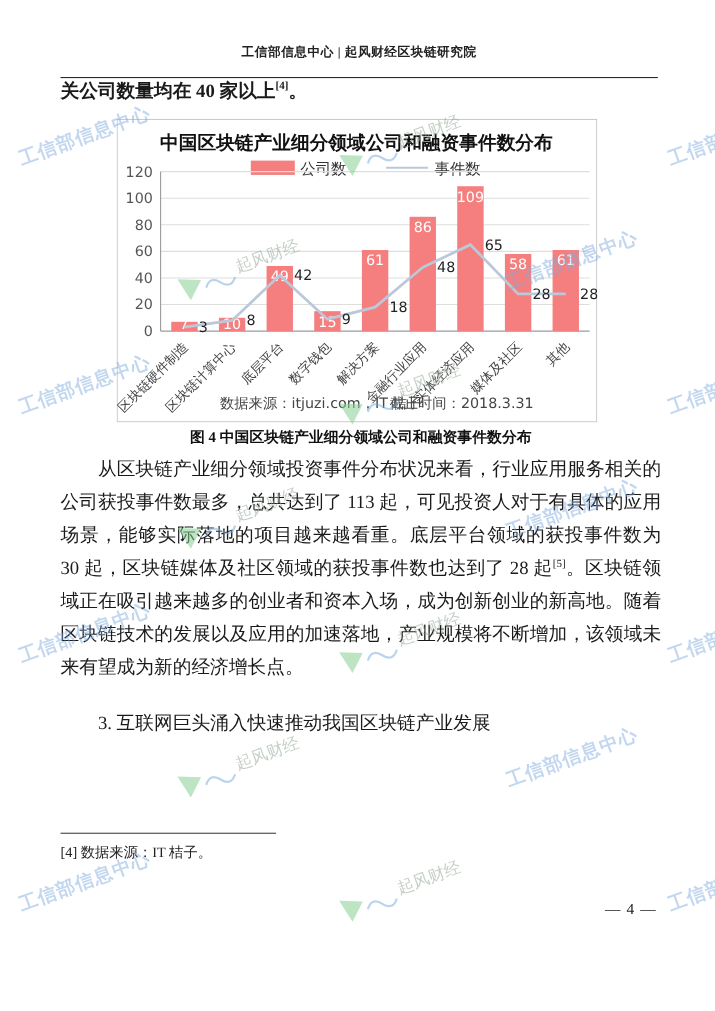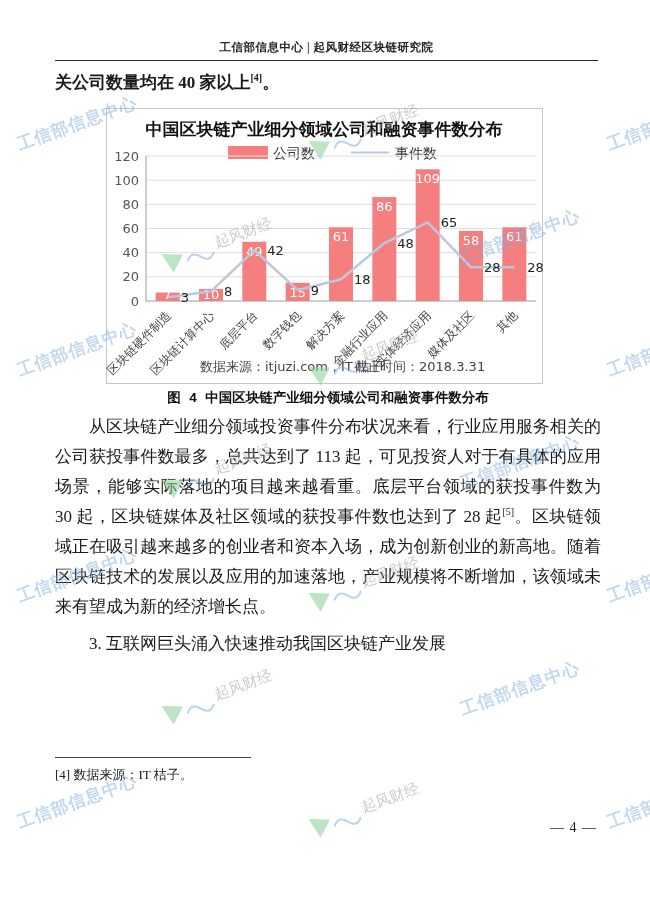--- a/index.html
+++ b/index.html
@@ -3,39 +3,39 @@
 <meta charset="utf-8">
 <style>
   html,body{margin:0;padding:0;}
   body{width:650px;height:919px;background:#ffffff;position:relative;overflow:hidden;
        font-family:"Liberation Serif","DejaVu Serif",serif;color:#1a1a1a;}
   .page{position:absolute;inset:0;}
 
   
   .header{position:absolute;top:40px;left:55px;width:543px;text-align:center;
           font-family:"Liberation Serif","DejaVu Serif",serif;font-size:11.5px;font-weight:700;
-          color:#222;letter-spacing:.5px;border-bottom:1.6px solid #2a2a2a;padding-bottom:5px;}
+          color:#222;letter-spacing:.5px;border-bottom:1.6px solid #2a2a2a;padding-bottom:15px;}
 
   
   .intro{position:absolute;top:68px;left:55px;width:546px;font-size:17px;line-height:30px;font-weight:bold;}
   sup.fn{font-size:10px;vertical-align:super;line-height:0;}
 
   
   .chart-wrap{position:absolute;top:108px;left:106px;width:437px;height:204px;}
   .chart-wrap svg{display:block;font-family:"DejaVu Sans","Liberation Sans",sans-serif;}
 
   .caption{position:absolute;top:389px;left:55px;width:546px;text-align:center;
-           font-family:Liberation Mono, monospace;
+           font-family:Liberation Serif, serif;
            font-size:13.5px;font-weight:700;color:#111;}
 
   
   .bodytext{position:absolute;top:412px;left:55px;width:546px;font-size:17px;line-height:30px;
             text-align:justify;}
   .bodytext p{margin:0;text-indent:2em;}
-  .bodytext p.heading{margin-top:7px;margin-bottom:1px;}
+  .bodytext p.heading{margin-top:21px;margin-bottom:1px;}
 
   
   .footnotes{position:absolute;top:757px;left:55px;width:546px;font-size:13px;line-height:21px;color:#222;}
   .fn-rule{width:196px;border-top:1.3px solid #444;margin-bottom:6px;}
   .fn-row{white-space:nowrap;}
 
   .pagenum{position:absolute;top:820px;right:53px;font-size:14px;color:#222;letter-spacing:1px;}
 
   
   .wm-layer{position:absolute;inset:0;pointer-events:none;overflow:hidden;z-index:6;}

